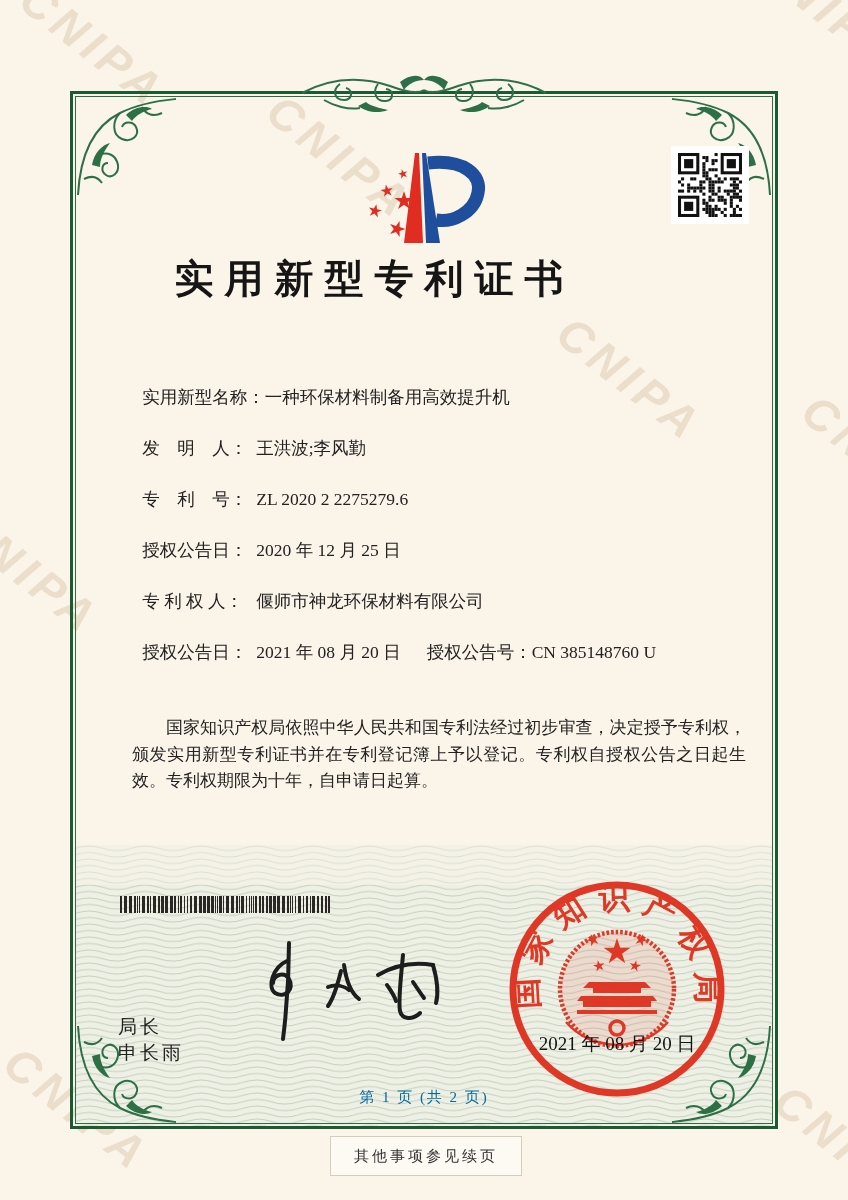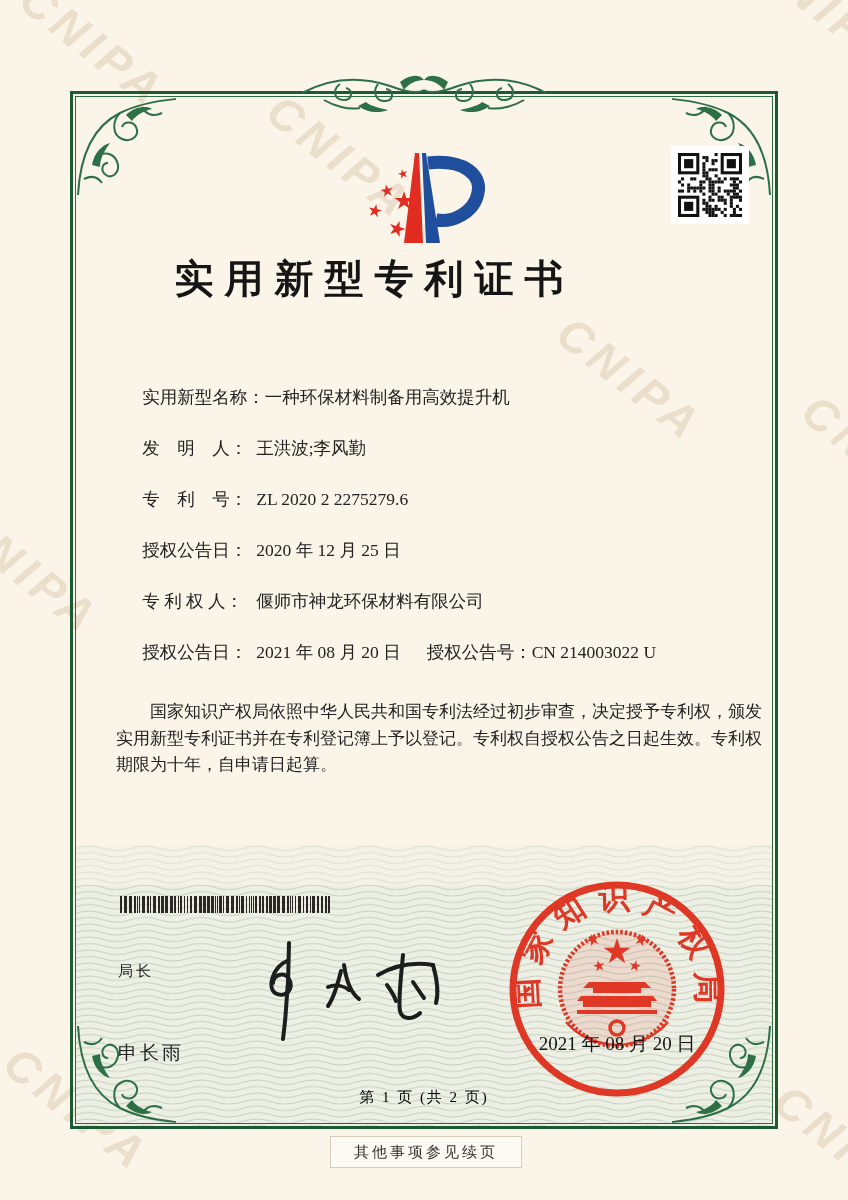--- a/index.html
+++ b/index.html
@@ -26,31 +26,31 @@
   .title{position:absolute;left:70px;top:252px;width:609px;text-align:center;
     font-size:39px;font-weight:bold;letter-spacing:11px;color:#151515;white-space:nowrap;}
   .qrpatch{position:absolute;left:671px;top:146px;width:78px;height:78px;background:#fff;}
   #qr{position:absolute;left:7px;top:7px;}
   .fields{position:absolute;left:116px;top:352px;width:630px;font-size:17.5px;}
   .frow{height:30px;line-height:30px;margin-bottom:21px;white-space:pre;}
   .lab{display:inline-block;min-width:114px;white-space:pre;}
   .lab2{margin-left:26px;white-space:pre;}
   .paras{position:absolute;left:116px;top:699px;width:646px;font-size:17px;
     line-height:26.5px;text-align:justify;}
-  .paras p{margin:0;text-indent:2em;}
+  .paras p{margin:16px;text-indent:2em;}
   #barcode{position:absolute;left:120px;top:896px;}
-  .dir-title{position:absolute;left:118px;top:962px;font-size:15px;letter-spacing:3px;}
+  .dir-title{position:absolute;left:118px;top:1014px;font-size:19px;letter-spacing:3px;}
   .dir-name{position:absolute;left:118px;top:1040px;font-size:19px;letter-spacing:3px;}
   #sig{position:absolute;left:243px;top:935px;}
   #seal{position:absolute;left:504px;top:876px;opacity:.93;}
   .seal-date{position:absolute;left:504px;top:1031px;width:226px;text-align:center;
     font-size:19px;color:#141414;white-space:pre;}
   .pagefoot{position:absolute;left:70px;top:1088px;width:708px;text-align:center;
-    font-size:15px;letter-spacing:2px;color:#000000;}
-  .notebox{position:absolute;left:330px;top:1136px;width:192px;height:32px;
+    font-size:15px;letter-spacing:2px;color:#0369a1;}
+  .notebox{position:absolute;left:330px;top:1136px;width:192px;height:40px;
     background:rgba(253,250,243,.92);border:1px solid #d5cdba;box-sizing:border-box;
     display:flex;align-items:center;justify-content:center;font-size:15px;
     letter-spacing:3px;color:#333;}
 </style>
 </head>
 <body>
 
 <div id="canvas">
 
   <span class="wm" style="left:8px;top:18px">CNIPA</span>
@@ -312,21 +312,21 @@
     <div class="frow">
       <span class="lab">专　利　号：</span><span class="val">ZL 2020 2 2275279.6</span>
     </div>
     <div class="frow">
       <span class="lab">授权公告日：</span><span class="val">2020 年 12 月 25 日</span>
     </div>
     <div class="frow">
       <span class="lab">专 利 权 人：</span><span class="val">偃师市神龙环保材料有限公司</span>
     </div>
     <div class="frow">
-      <span class="lab">授权公告日：</span><span class="val">2021 年 08 月 20 日</span><span class="lab2">授权公告号：</span><span class="val">CN 214003022 U</span>
+      <span class="lab">授权公告日：</span><span class="val">2021 年 08 月 20 日</span><span class="lab2">授权公告号：</span><span class="val">CN 385148760 U</span>
     </div>
   </div>
 
   <div class="paras">
     <p>国家知识产权局依照中华人民共和国专利法经过初步审查，决定授予专利权，颁发实用新型专利证书并在专利登记簿上予以登记。专利权自授权公告之日起生效。专利权期限为十年，自申请日起算。</p>
   </div>
 
   <svg id="barcode" width="216" height="17">
       <rect x="0" y="0" width="2" height="17" fill="#2b2724"></rect>
       <rect x="4" y="0" width="3" height="17" fill="#2b2724"></rect>

